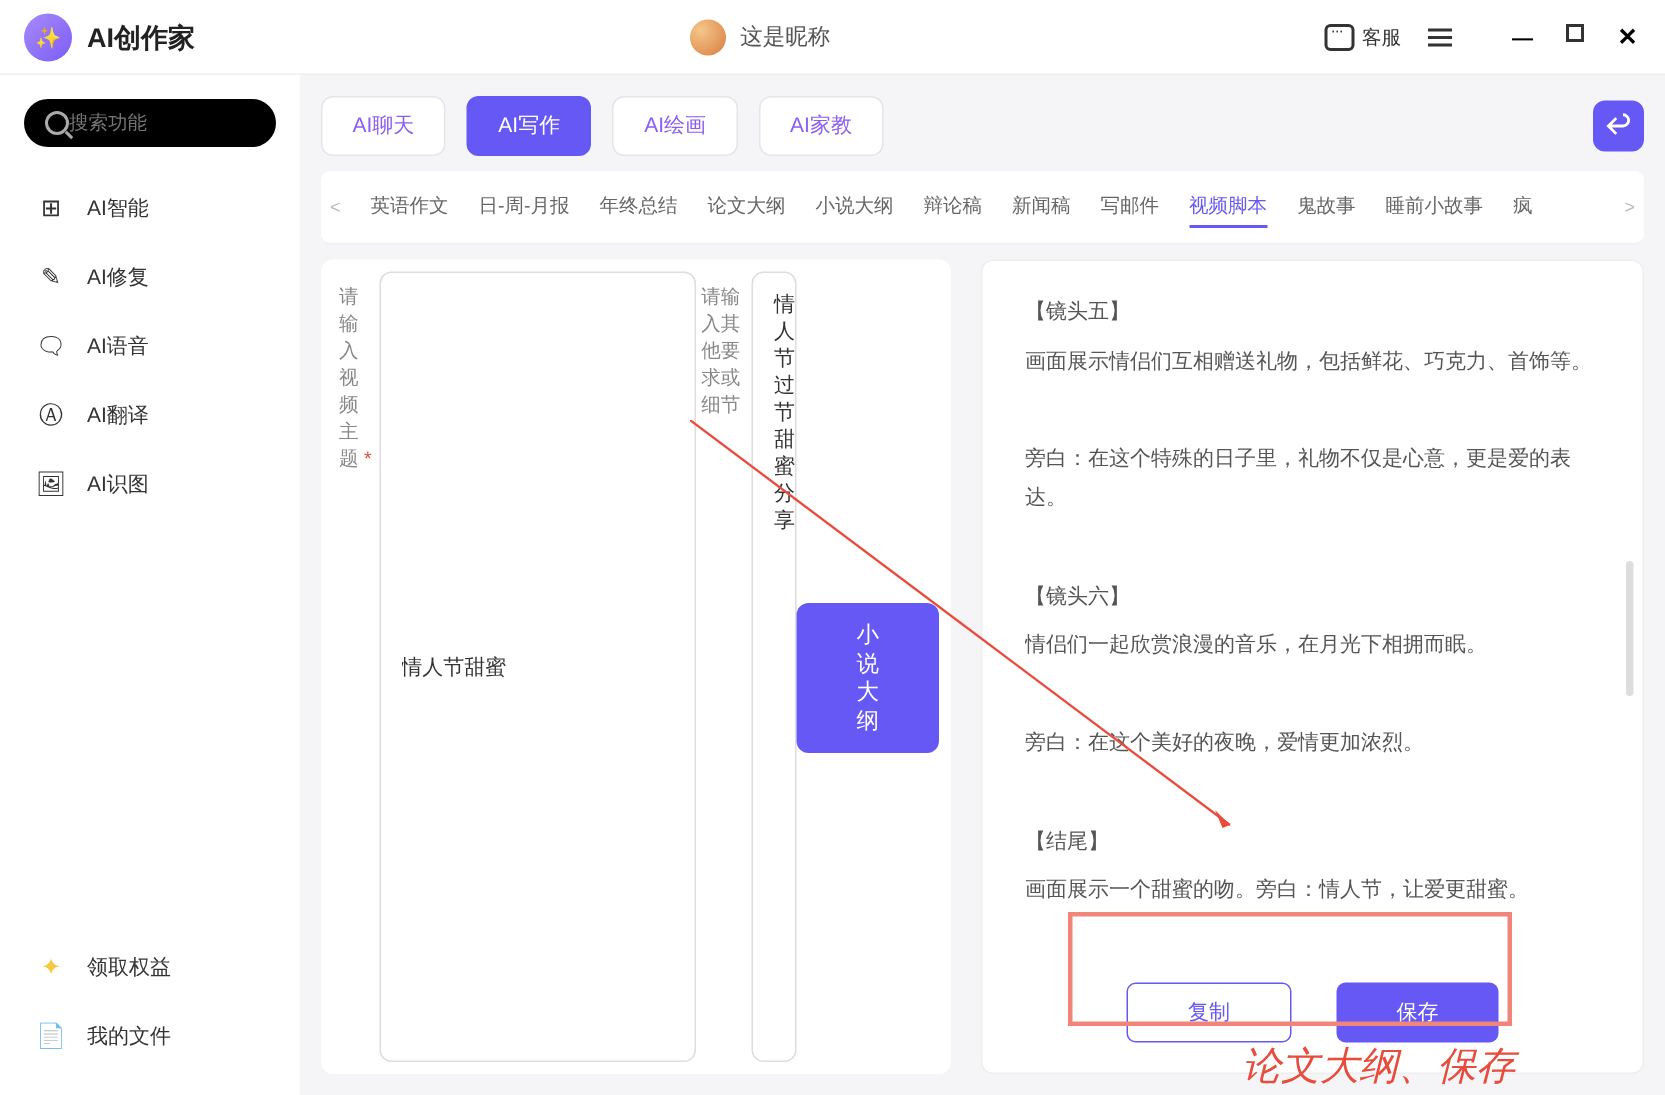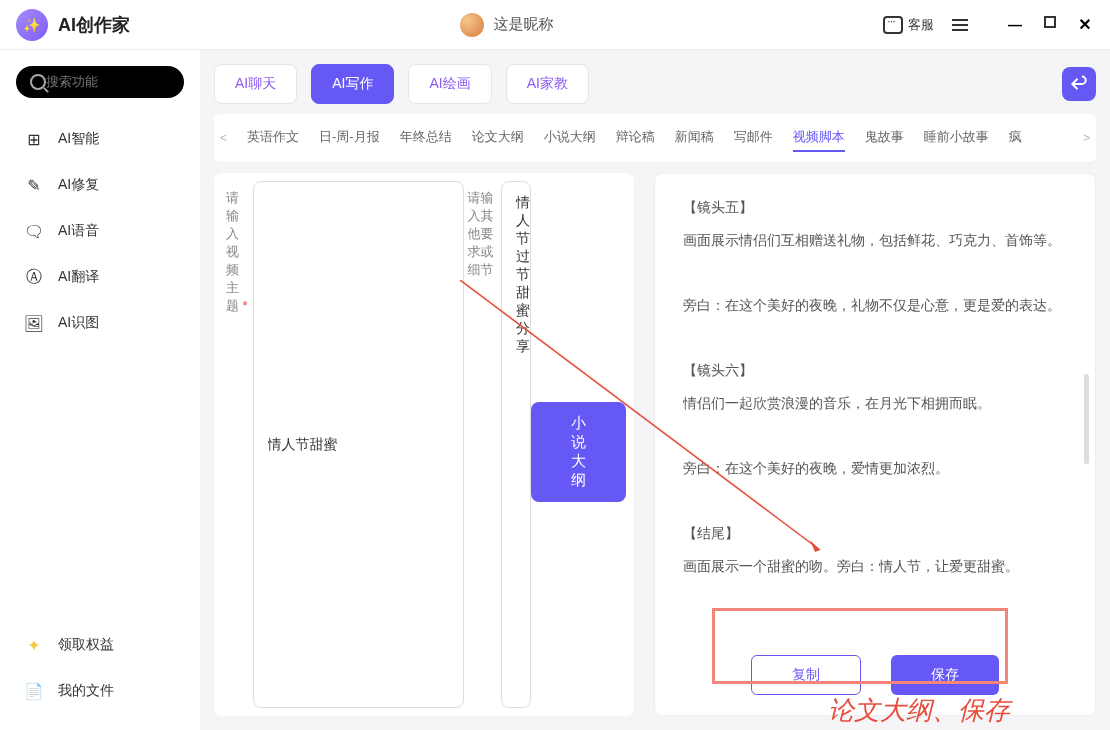--- a/index.html
+++ b/index.html
@@ -503,21 +503,21 @@
         <div class="field-label">请输入其他要求或细节</div>
         <textarea class="textarea-input" style="">情人节过节甜蜜分享</textarea>
         <button class="generate-btn">小说大纲</button>
       </div>
 
       <div class="output-panel">
         <div class="output-text" id="output-text">
             <p>【镜头五】</p>
             <p>画面展示情侣们互相赠送礼物，包括鲜花、巧克力、首饰等。</p>
             <p>&nbsp;</p>
-            <p>旁白：在这个美好的夜晚，礼物不仅是心意，更是爱的表达。</p>
+            <p>旁白：在这个特殊的日子里，礼物不仅是心意，更是爱的表达。</p>
             <p>&nbsp;</p>
             <p>【镜头六】</p>
             <p>情侣们一起欣赏浪漫的音乐，在月光下相拥而眠。</p>
             <p>&nbsp;</p>
             <p>旁白：在这个美好的夜晚，爱情更加浓烈。</p>
             <p>&nbsp;</p>
             <p>【结尾】</p>
             <p>画面展示一个甜蜜的吻。旁白：情人节，让爱更甜蜜。</p>
             <p>&nbsp;</p>
           </div>

